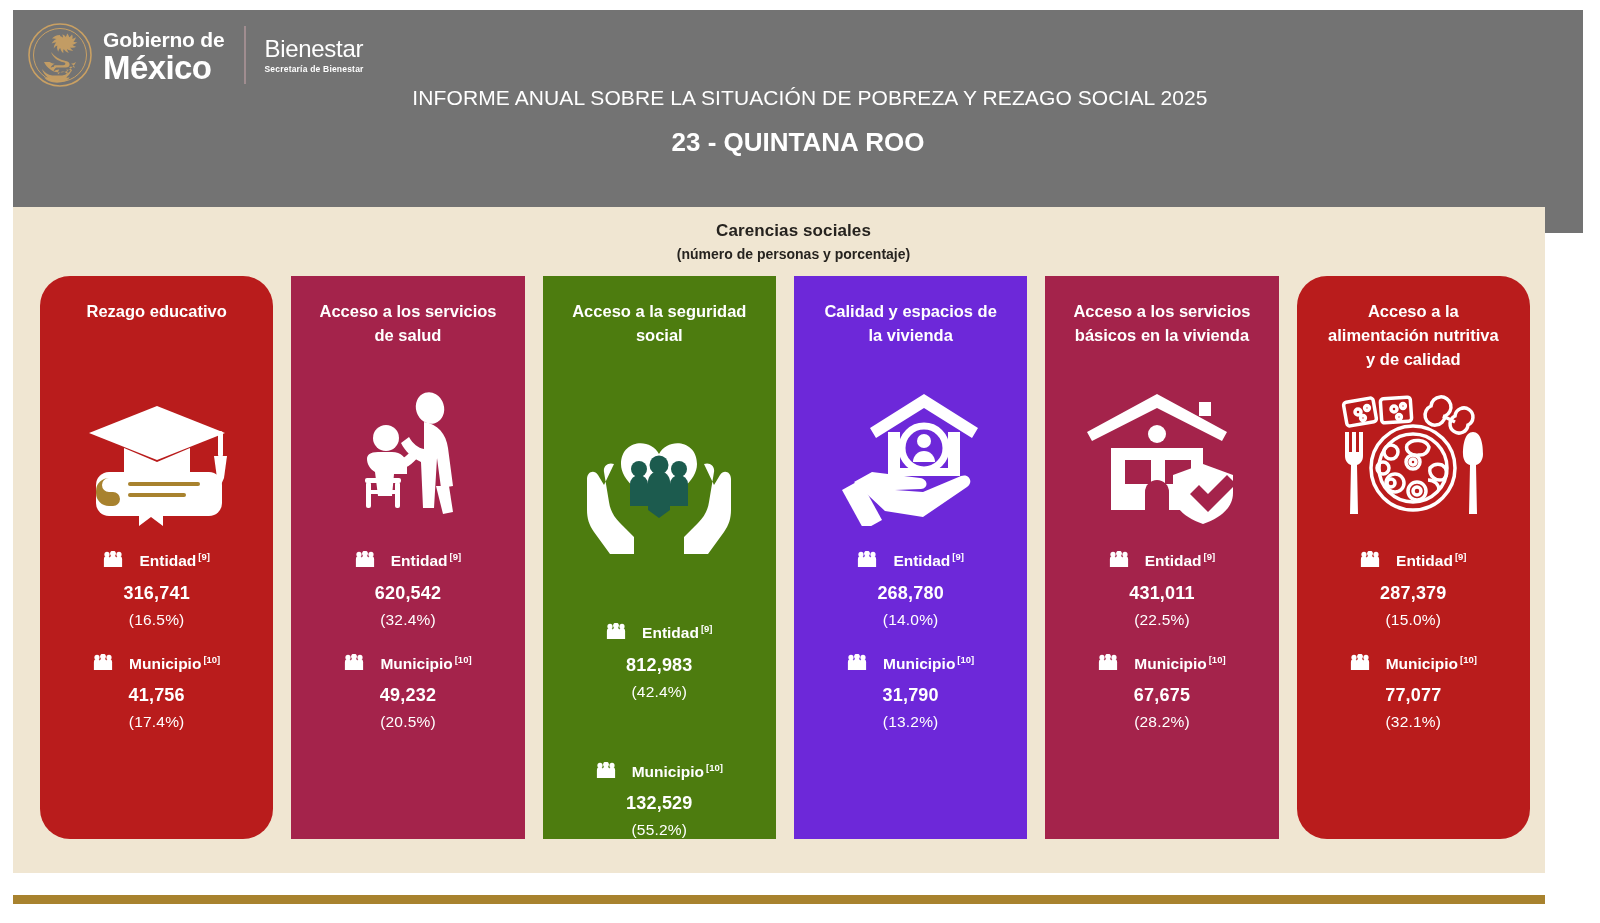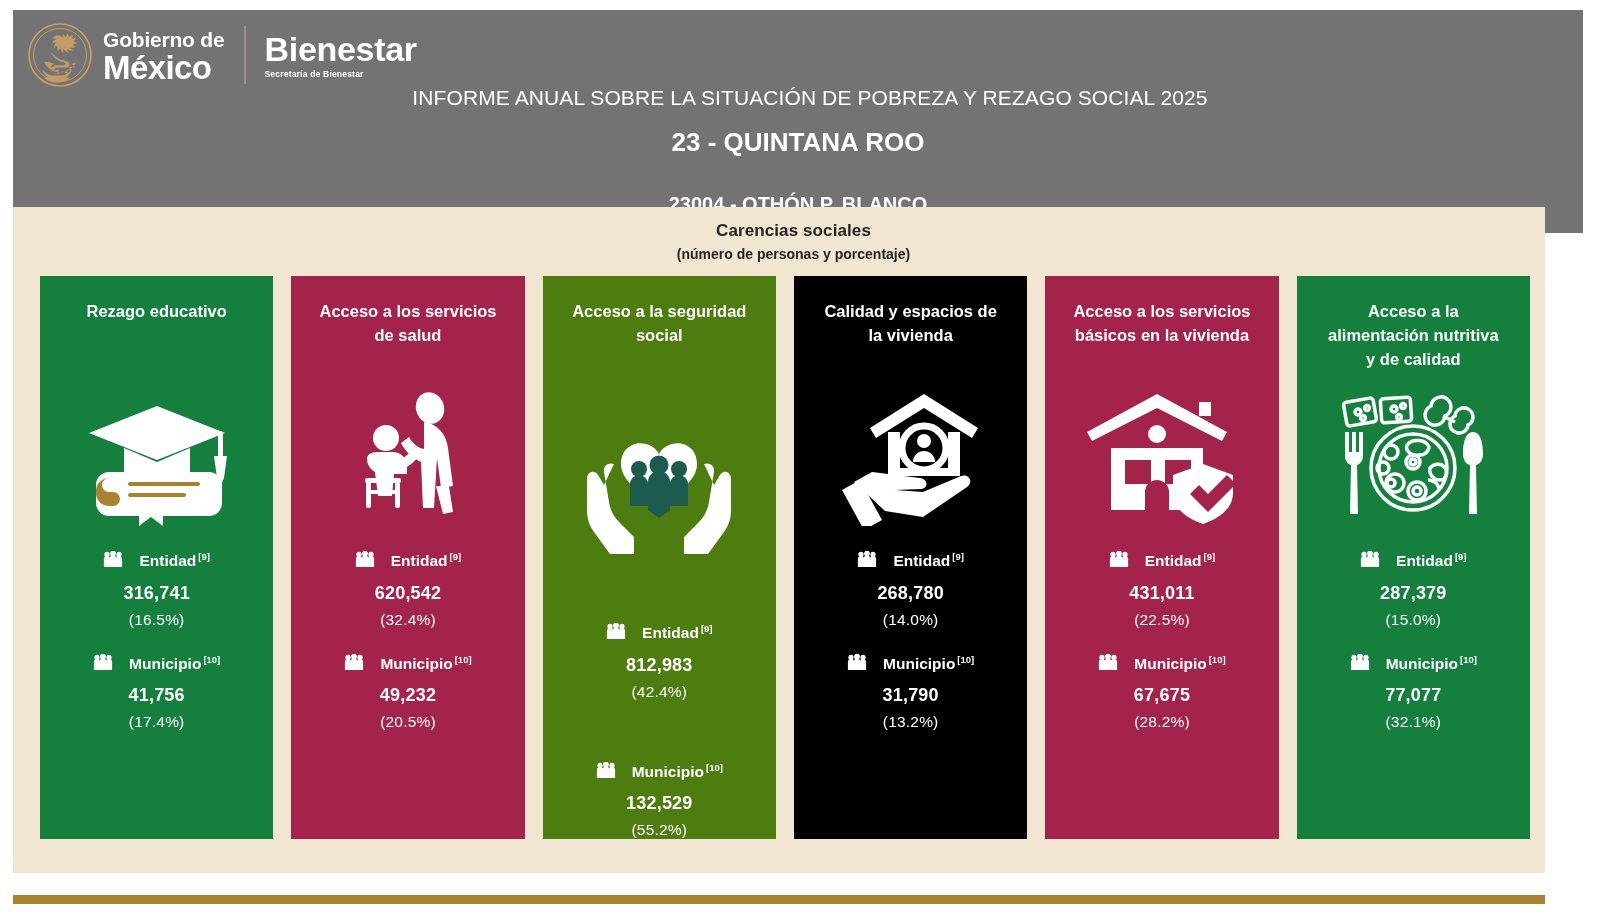--- a/index.html
+++ b/index.html
@@ -62,22 +62,22 @@
   }
   #logo-divider {
     width: 2px;
     height: 58px;
     background: #b89b9f;
     margin: 0 18px 0 20px;
     opacity: .65;
   }
   #brand-text { color: #ffffff; line-height: 1; }
   #brand-text .b1 {
-    font-size: 34px;
-    font-weight: bold;
+    font-size: 24px;
+    font-weight: normal;
     letter-spacing: -0.3px;
     display: block;
   }
   #brand-text .b2 {
     font-size: 8.5px;
     font-weight: bold;
     display: block;
     margin-top: 4px;
     letter-spacing: .2px;
   }
@@ -153,24 +153,24 @@
     flex: 1 1 0;
     height: 563px;
     position: relative;
     color: #ffffff;
     display: flex;
     flex-direction: column;
     align-items: center;
     box-sizing: border-box;
     padding: 24px 8px 0 8px;
   }
-  .card.gold   { background: #15803d; }
+  .card.gold   { background: #b91c1c; border-radius: 30px; }
   .card.crimson{ background: #A4234B; }
   .card.green  { background: #4d7c0f; justify-content: space-between; }
-  .card.gray   { background: #000000; }
+  .card.gray   { background: #6d28d9; }
 
   .card-title {
     font-size: 16.5px;
     font-weight: bold;
     line-height: 1.45;
     text-align: center;
     min-height: 72px;
     padding: 0 2px;
   }
   .card-icon {
@@ -251,21 +251,20 @@
 
       <div id="brand-text">
         <span class="b1">Bienestar</span>
         <span class="b2">Secretaría de Bienestar</span>
       </div>
     </div>
 
     <div id="header-titles">
       <span class="t-main">INFORME ANUAL SOBRE LA SITUACIÓN DE POBREZA Y REZAGO SOCIAL 2025</span>
       <span class="t-state">23 - QUINTANA ROO</span><br>
-      <span class="t-muni">23004 - OTHÓN P. BLANCO</span>
     </div>
   </div>
 
   <div id="panel">
 
     <div id="panel-title">
       <span class="pt1">Carencias sociales</span>
       <span class="pt2">(número de personas y porcentaje)</span>
     </div>
 

